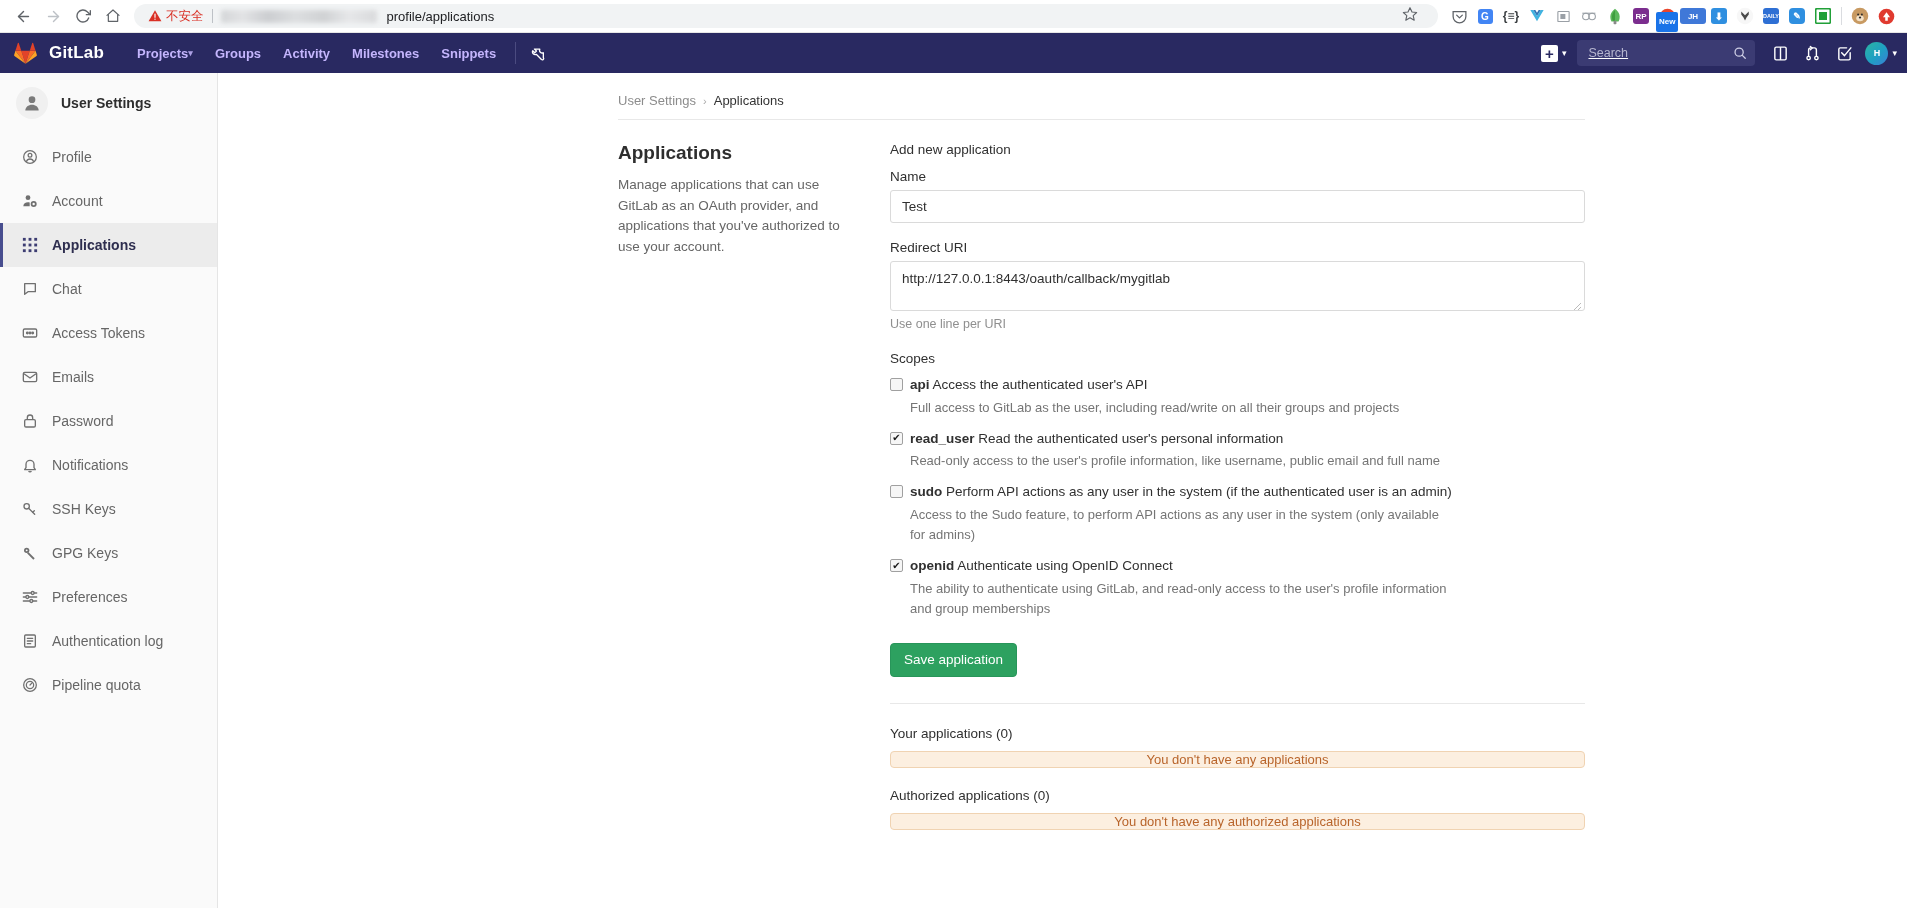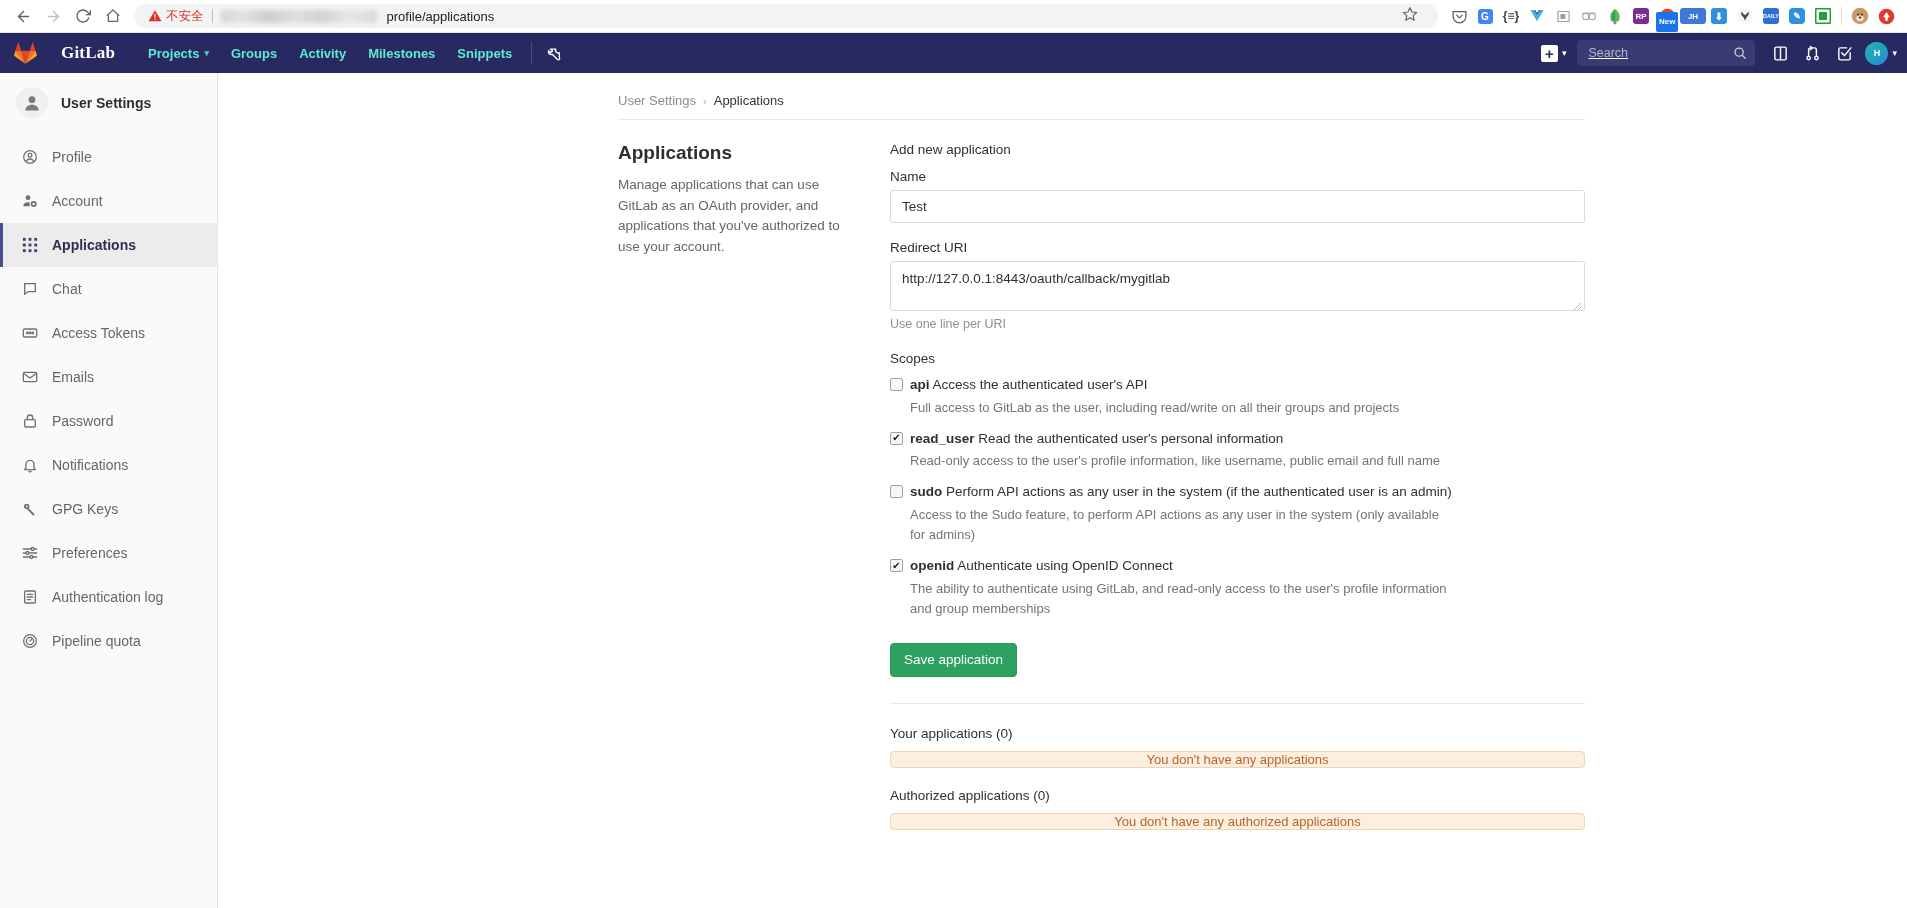--- a/index.html
+++ b/index.html
@@ -94,31 +94,31 @@
 
   
   #gl-navbar {
     height: 40px;
     background: #292961;
     display: flex;
     align-items: center;
     padding: 0 10px 0 14px;
     color: #fff;
   }
-  #gl-logo-wrap { display: flex; align-items: center; gap: 24px; margin-right: 22px; font-family: Liberation Serif, serif; }
+  #gl-logo-wrap { display: flex; align-items: center; gap: 12px; margin-right: 22px; }
   #gl-brand {
     font-size: 17px; font-weight: bold; color: #fff;
     letter-spacing: .2px;
   }
   .gl-nav-item {
     font-size: 13px;
-    color: #5eead4;
+    color: #c4b5fd;
     padding: 0 11px;
     height: 36px;
-    display: flex; align-items: center; gap: 5px;
+    display: flex; align-items: center; 
     font-weight: 600;
     white-space: nowrap;
   }
   .gl-nav-item .caret { font-size: 9px; opacity: .85; }
   #gl-nav-divider {
     width: 1px; height: 22px; background: #4b4b80; margin: 0 8px;
   }
   #gl-wrench { color: #fff; display: flex; align-items: center; padding: 0 6px; }
   #gl-right { margin-left: auto; display: flex; align-items: center; gap: 2px; }
   #plus-box {
@@ -648,20 +648,30 @@
     <div class="side-item">
       <span class="si-icon">
         <svg width="16" height="16" viewBox="0 0 24 24" fill="none" stroke="currentColor" stroke-width="2" stroke-linejoin="round">
             <path d="M18 16V11a6 6 0 1 0-12 0v5l-2 3h16z"></path>
             <path d="M10 21a2.2 2.2 0 0 0 4 0"></path>
           </svg>
       </span>
       <span>Notifications</span>
     </div>
 
+    <div class="side-item">
+      <span class="si-icon">
+        <svg width="16" height="16" viewBox="0 0 24 24" fill="none" stroke="currentColor" stroke-width="2" stroke-linecap="round">
+            <circle cx="7" cy="8" r="4"></circle>
+            <path d="M10 11l9 9"></path>
+            <path d="M16 17l2.5-2.5"></path>
+          </svg>
+      </span>
+      <span>SSH Keys</span>
+    </div>
 
     <div class="side-item">
       <span class="si-icon">
         <svg width="16" height="16" viewBox="0 0 24 24" fill="currentColor">
             <circle cx="7" cy="8" r="4"></circle>
             <circle cx="7" cy="8" r="1.4" fill="#fafafa"></circle>
             <path d="M9.5 10.5l9.5 9.5-2 2-9.5-9.5z"></path>
           </svg>
       </span>
       <span>GPG Keys</span>

